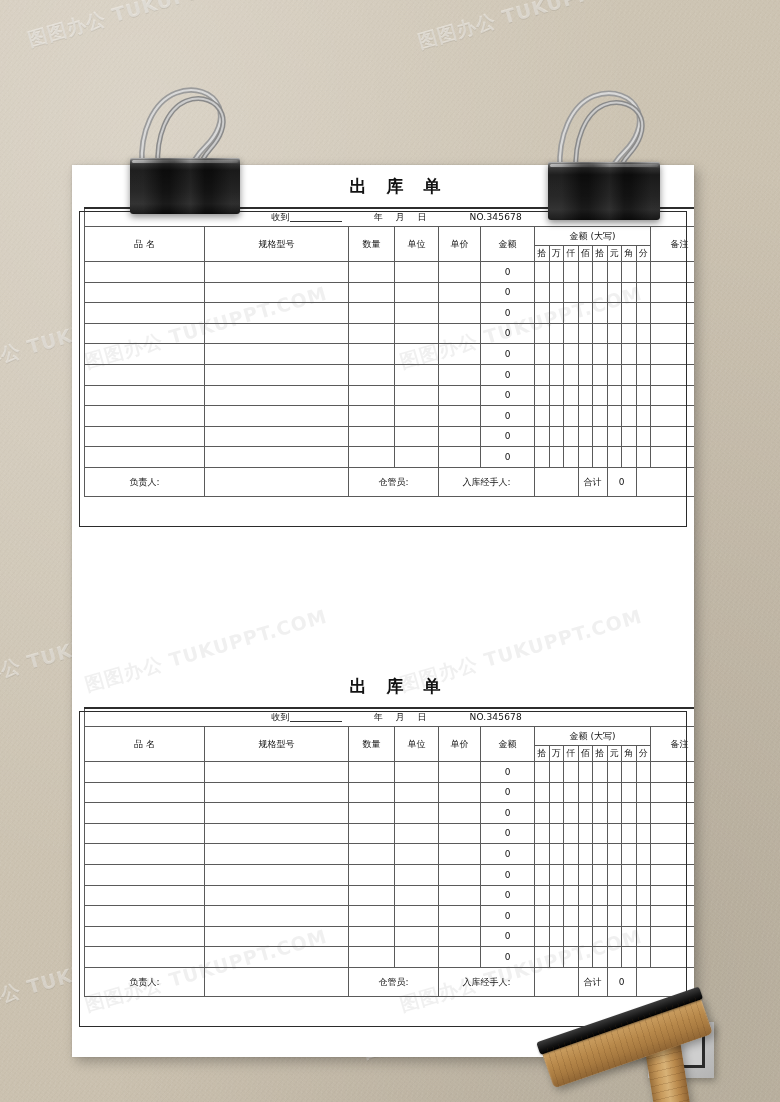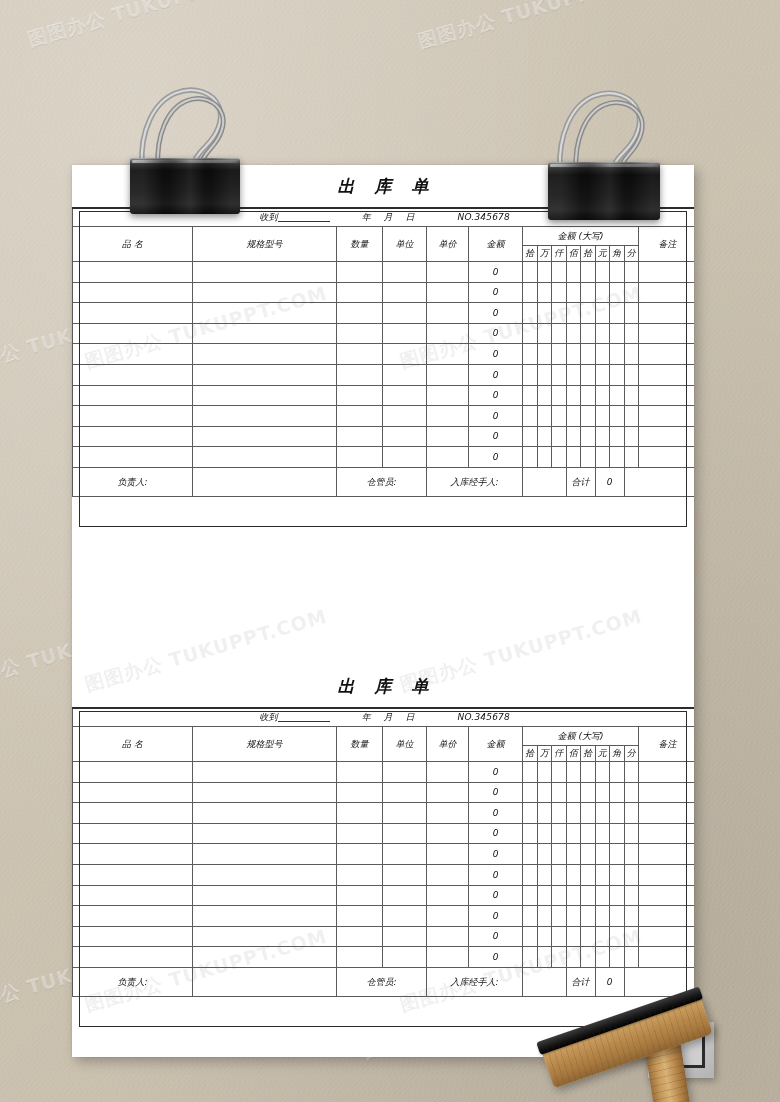--- a/index.html
+++ b/index.html
@@ -55,21 +55,21 @@
     left: 72px;
     top: 165px;
     width: 622px;
     height: 892px;
     background: #ffffff;
     box-shadow: 4px 5px 11px rgba(0,0,0,.25), 0 0 2px rgba(0,0,0,.12);
     overflow: hidden;
   }
 
   
-  .form-block { position: absolute; left: 0; width: 100%; font-style: italic; }
+  .form-block { position: absolute; left: 12px; width: 100%; }
   .form-title {
     text-align: center;
     font-weight: bold;
     font-size: 17px;
     letter-spacing: 7px;
     color: #111;
     padding-left: 7px;
   }
 
   table.doc {

